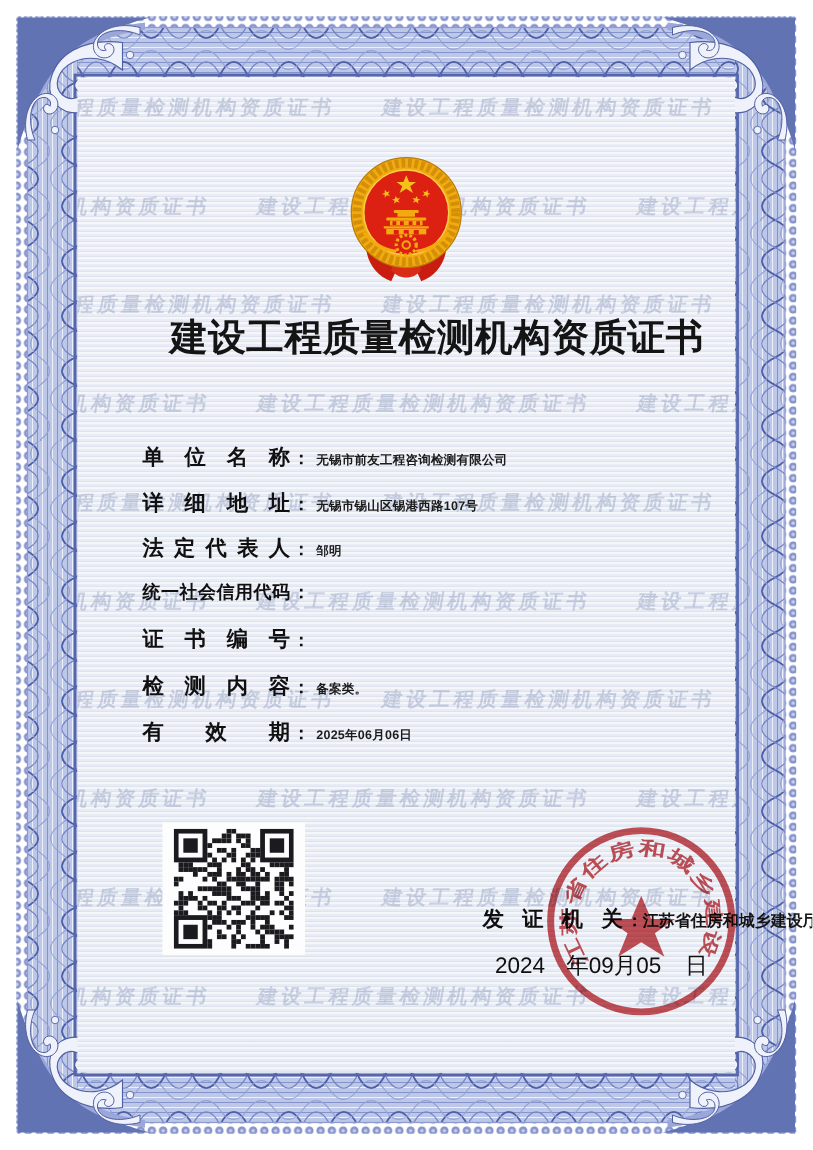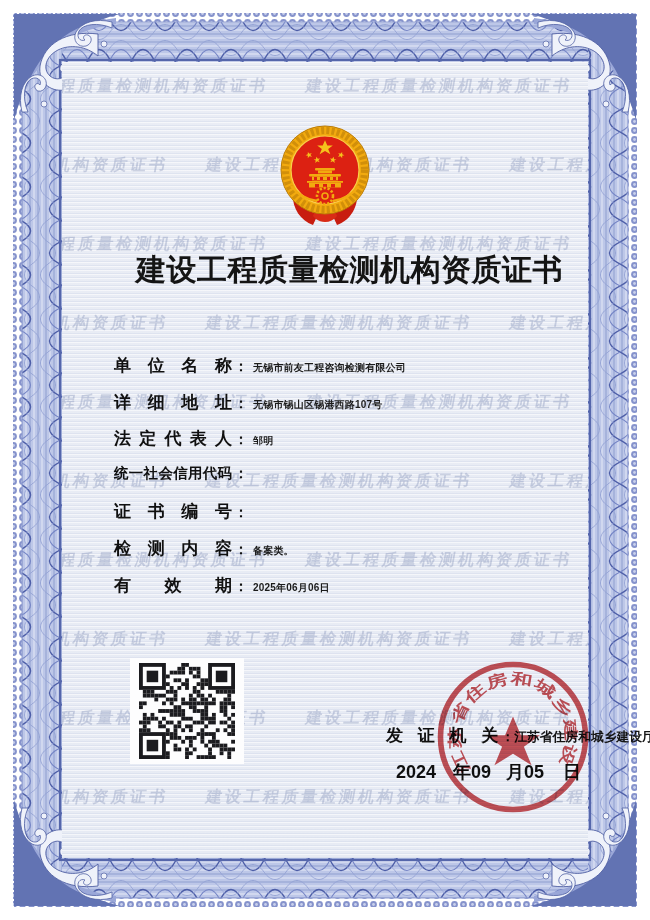--- a/index.html
+++ b/index.html
@@ -35,23 +35,23 @@
   .fvalue{font-size:10px;font-weight:700;color:#1b1b1b;letter-spacing:.2px;}
   .qr-wrap{
     position:absolute;left:68px;top:596px;width:114px;height:106px;background:#fdfdfe;z-index:3;
   }
   .qr-wrap svg{position:absolute;left:9px;top:5px;}
   .issuer{position:absolute;left:324px;top:662px;z-index:3;display:flex;align-items:baseline;white-space:nowrap;}
   .issuer-label{font-size:17px;font-weight:800;color:#0f0f0f;letter-spacing:5px;}
   .issuer-colon{font-size:13px;font-weight:800;color:#0f0f0f;margin-left:-2px;}
   .issuer-name{font-size:12.8px;font-weight:700;color:#141414;}
   .dateline{position:absolute;left:334px;top:698px;z-index:3;display:flex;align-items:baseline;
-    font-size:18px;font-weight:700;color:#0f0f0f;}
+    font-size:18px;font-weight:400;color:#0f0f0f;}
   .dateline span{display:inline-block;}
-  .d-gap1{margin-left:17px;} .d-gap2{margin-left:15px;} .d-gap3{margin-left:19px;}
+  .d-gap1{margin-left:17px;} .d-gap2{} .d-gap3{margin-left:19px;}
   .seal{position:absolute;left:372px;top:596px;z-index:4;opacity:.88;mix-blend-mode:multiply;}
 </style>
 </head>
 <body>
 
 <div class="page">
 
   <svg class="frame" width="650" height="920" viewBox="0 0 650 920" aria-hidden="true">
     <defs>
       <g id="guiart">

